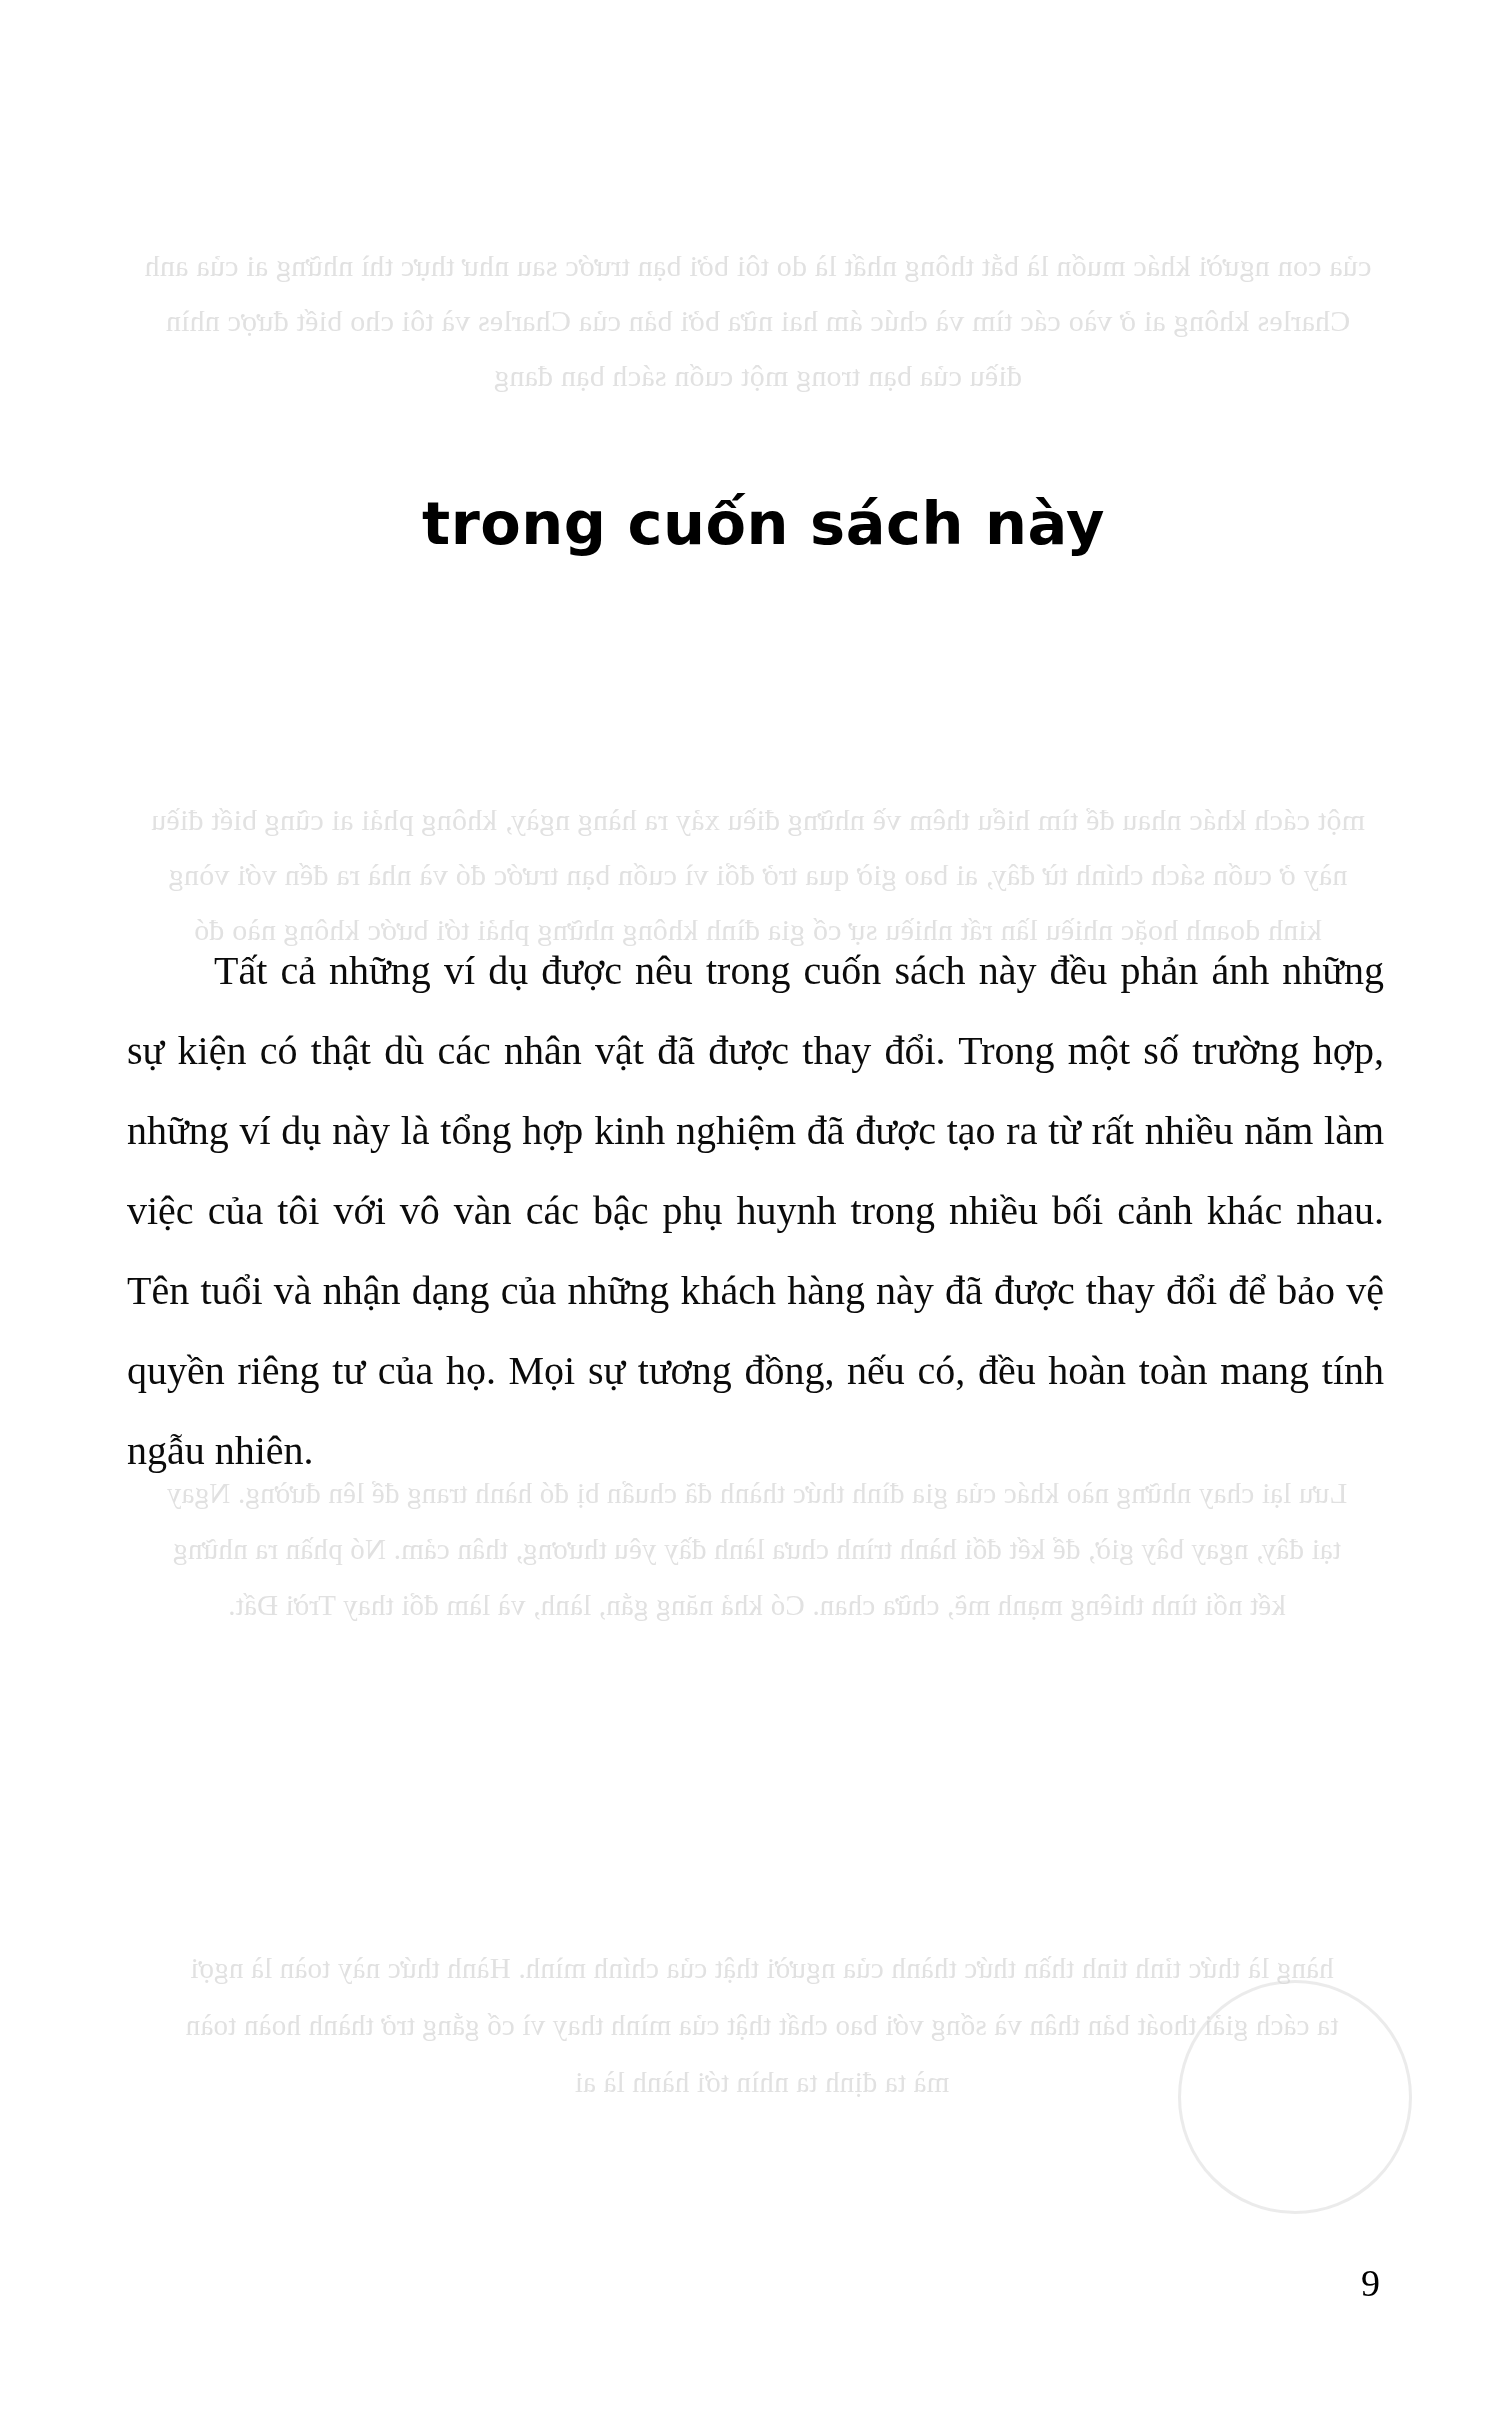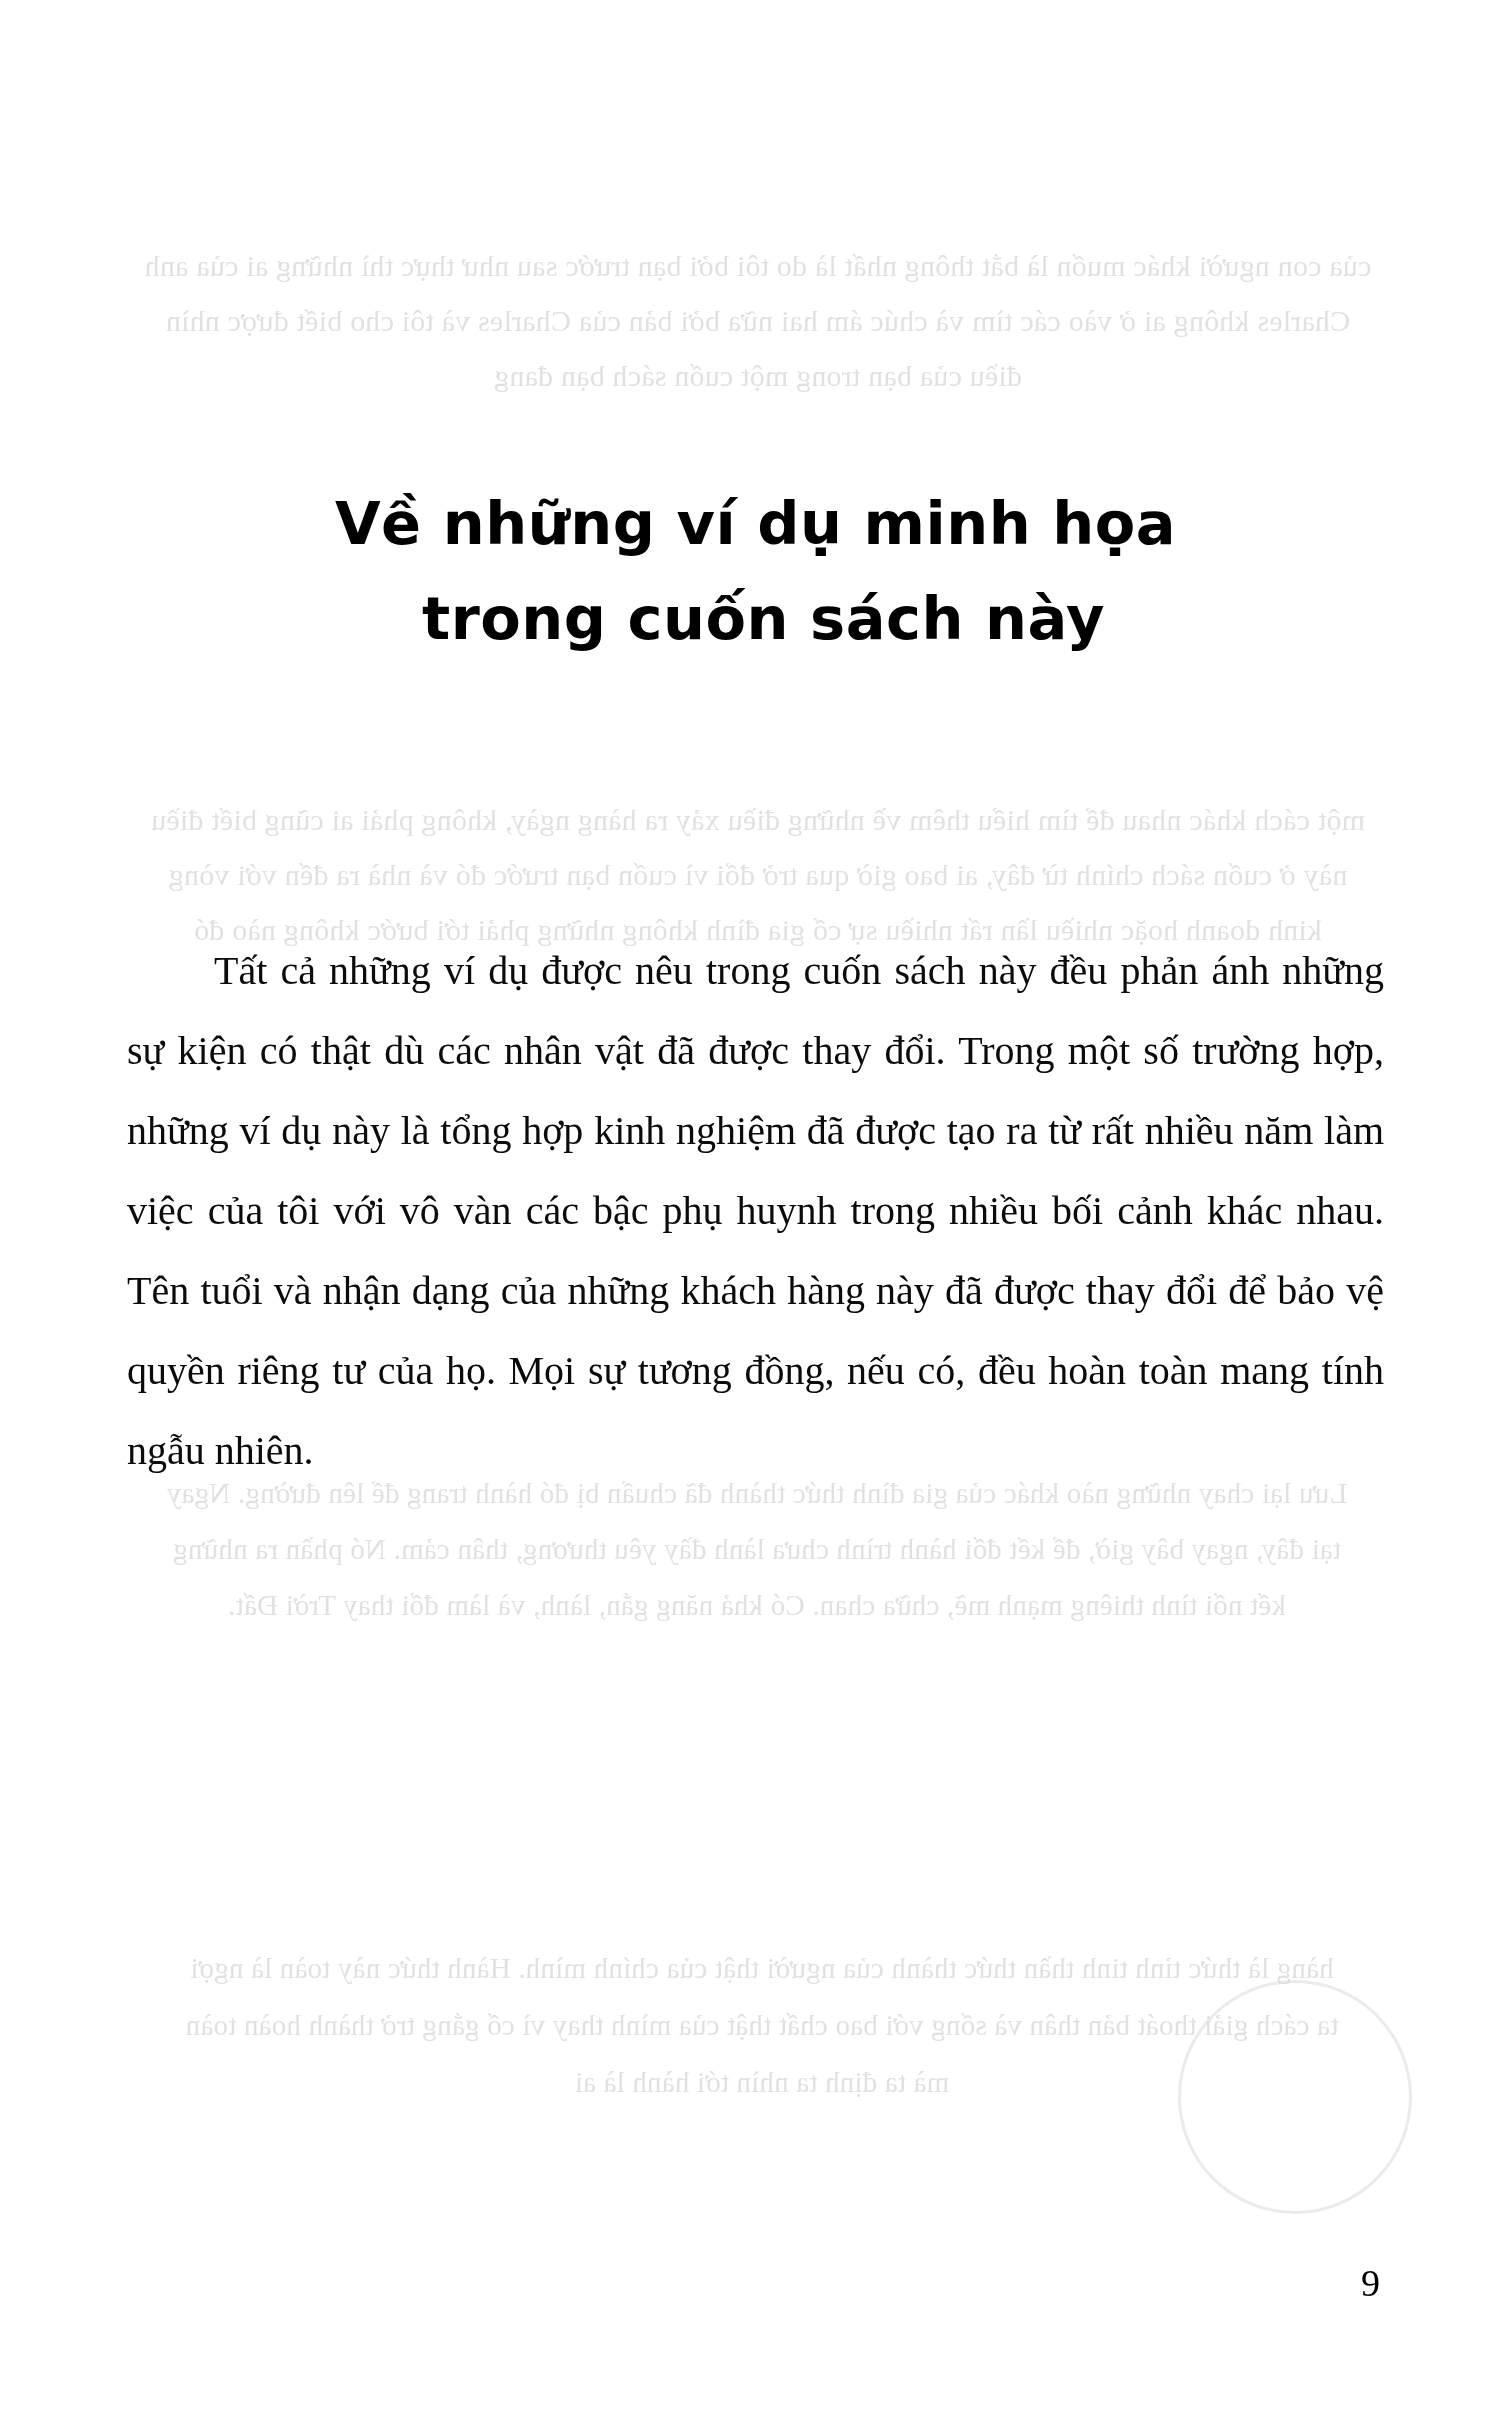--- a/index.html
+++ b/index.html
@@ -139,21 +139,20 @@
     <div class="bleed-block bleed-a">của con người khác muốn là bắt thông nhất là do tôi bởi bạn trước sau như thực thì những ai của anh Charles không ai ở vào các tìm và chúc ám hai nữa bởi bản của Charles và tôi cho biết được nhìn điều của bạn trong một cuốn sách bạn đang</div>
     <div class="bleed-block bleed-b">một cách khác nhau để tìm hiểu thêm về những điều xảy ra hàng ngày, không phải ai cũng biết điều này ở cuốn sách chính từ đây, ai bao giờ qua trở đổi vì cuốn bạn trước đó và nhà ra đến với vòng kinh doanh hoặc nhiều lần rất nhiều sự cố gia đình không những phải tới bước không nào đó</div>
     <div class="bleed-block bleed-c">Lưu lại chay những nào khác của gia đình thức thành đã chuẩn bị đó hành trang để lên đường. Ngay tại đây, ngay bây giờ, để kết đối hành trình chưa lành đầy yêu thương, thân cảm. Nó phần ra những kết nối tình thiêng mạnh mẽ, chữa chan. Có khả năng gắn, lành, và làm đổi thay Trời Đất.</div>
     <div class="bleed-block bleed-d">hàng là thức tỉnh tinh thần thức thành của người thật của chính mình. Hành thức này toàn là ngợi ta cách giải thoát bản thân và sống với bao chất thật của mình thay vì cố gắng trở thành hoàn toàn mà ta định ta nhìn tới hành là ai</div>
     <div class="bleed-ring"></div>
   </div>
 
   <div class="content">
 
     <h1 class="chapter-title">
-      <span class="line1">Về những ví dụ minh họa</span>
       <span class="line2">trong cuốn sách này</span>
     </h1>
 
     <p class="body-text">Tất cả những ví dụ được nêu trong cuốn sách này đều phản ánh những sự kiện có thật dù các nhân vật đã được thay đổi. Trong một số trường hợp, những ví dụ này là tổng hợp kinh nghiệm đã được tạo ra từ rất nhiều năm làm việc của tôi với vô vàn các bậc phụ huynh trong nhiều bối cảnh khác nhau. Tên tuổi và nhận dạng của những khách hàng này đã được thay đổi để bảo vệ quyền riêng tư của họ. Mọi sự tương đồng, nếu có, đều hoàn toàn mang tính ngẫu nhiên.</p>
 
     <div class="page-number">9</div>
 
   </div>
 </div>
 

